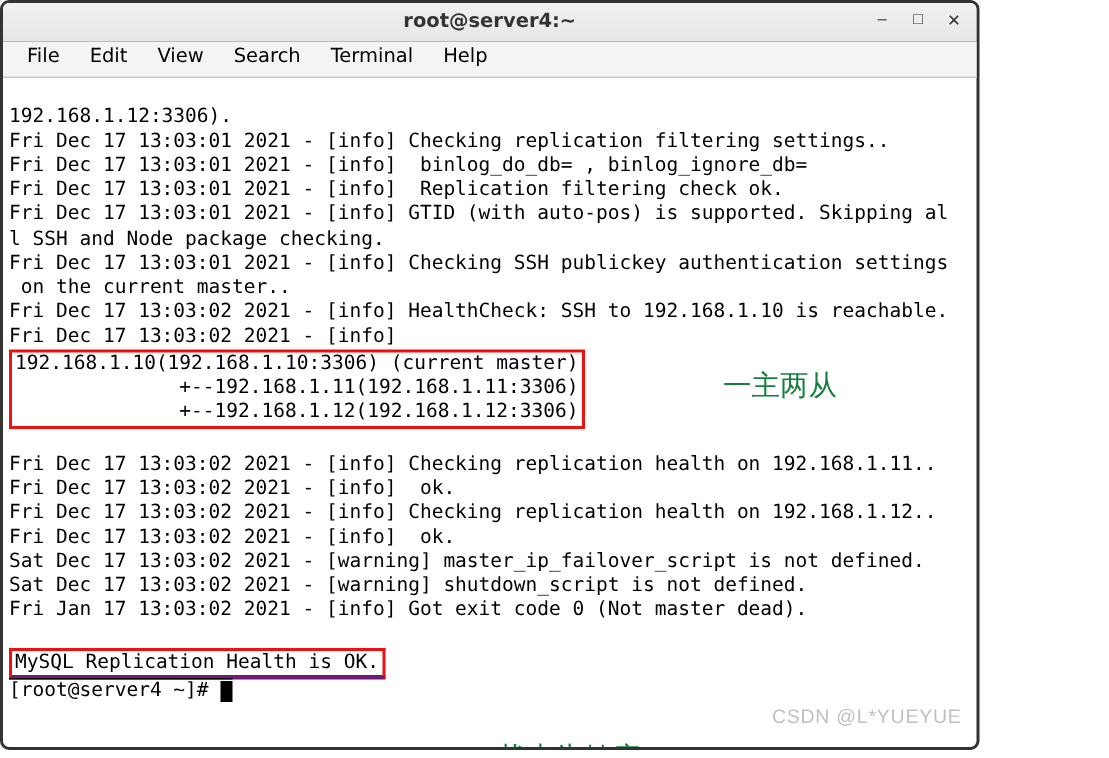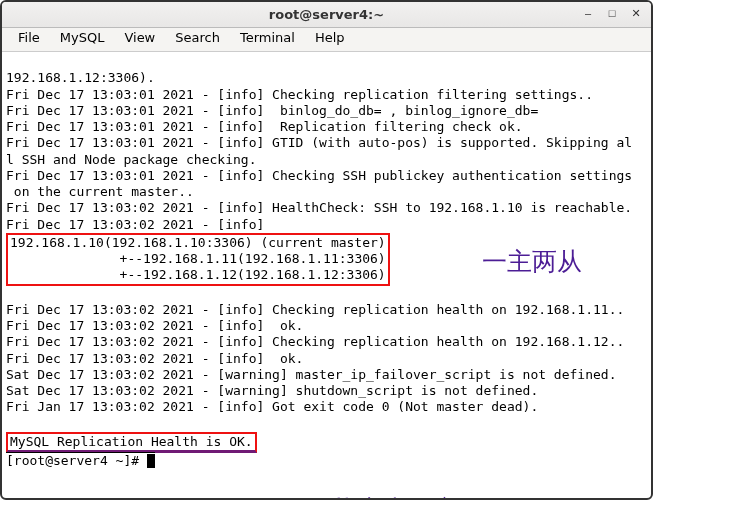--- a/index.html
+++ b/index.html
@@ -76,23 +76,23 @@
     overflow: hidden;
     position: relative;
   }
   .box-red {
     border: 2px solid #e11;
     display: inline-block;
     padding: 0 2px;
     text-align: right;
   }
   .annot {
-    color: #4c1d95;
+    color: #15803d;
     font-family: "SimSun","Songti SC",serif;
-    font-size: 25px;
+    font-size: 19px;
     position: absolute;
   }
   .annot1 { left: 480px; top: 194px; }
   .annot2 { left: 330px; top: 442px; }
   .prompt-row { border-top: 1px solid #000; margin-top: 11px; }
   .status-box { border-bottom: 3px solid #701a75; }
   .cursor {
     display: inline-block;
     width: 8px; height: 14px;
     background: #000;
@@ -116,21 +116,21 @@
     <span class="title">root@server4:~</span>
     <div class="controls">
       <span class="ctrl">–</span>
       <span class="ctrl">□</span>
       <span class="ctrl">✕</span>
     </div>
   </div>
 
   <div class="menubar">
     <span class="menu-item">File</span>
-    <span class="menu-item">MySQL</span>
+    <span class="menu-item">Edit</span>
     <span class="menu-item">View</span>
     <span class="menu-item">Search</span>
     <span class="menu-item">Terminal</span>
     <span class="menu-item">Help</span>
   </div>
 
   <div class="terminal">
 <span>192.168.1.12:3306).</span>
 <span>Fri Dec 17 13:03:01 2021 - [info] Checking replication filtering settings..</span>
 <span>Fri Dec 17 13:03:01 2021 - [info]  binlog_do_db= , binlog_ignore_db=</span>
@@ -150,15 +150,16 @@
 <span>Fri Dec 17 13:03:02 2021 - [info] Checking replication health on 192.168.1.12..</span>
 <span>Fri Dec 17 13:03:02 2021 - [info]  ok.</span>
 <span>Sat Dec 17 13:03:02 2021 - [warning] master_ip_failover_script is not defined.</span>
 <span>Sat Dec 17 13:03:02 2021 - [warning] shutdown_script is not defined.</span>
 <span>Fri Jan 17 13:03:02 2021 - [info] Got exit code 0 (Not master dead).</span>
 <span></span>
 <span class="box-red status-box"><span>MySQL Replication Health is OK.</span></span>
 <span class="prompt-row"><span>[root@server4 ~]# </span><span class="cursor"></span></span>
     <div class="annot annot1">一主两从</div>
     <div class="annot annot2">状态为健康</div>
+    <div class="watermark">CSDN @L*YUEYUE</div>
   </div>
 
 </div>
 
 </body></html>

